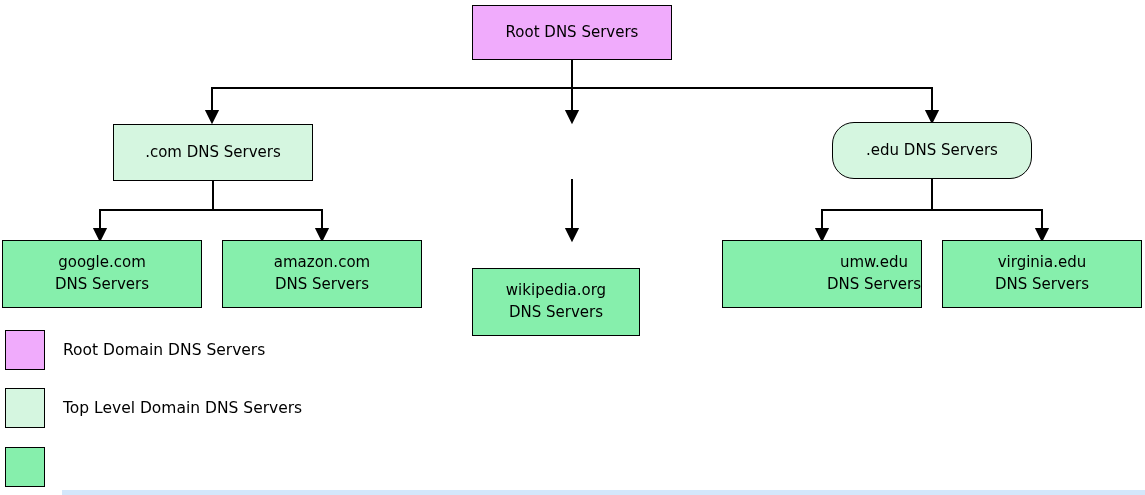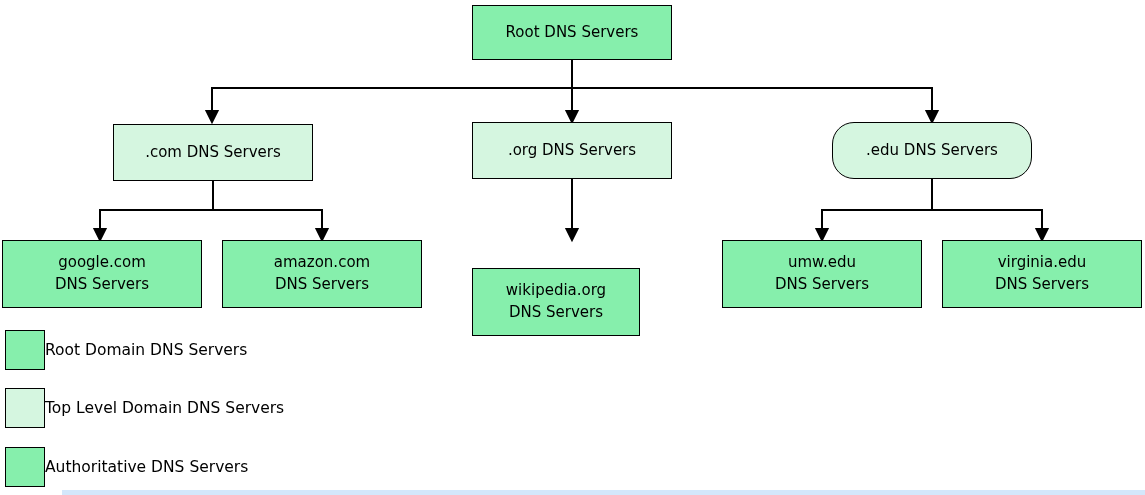--- a/index.html
+++ b/index.html
@@ -28,52 +28,53 @@
     border: 1.5px solid #000000;
     display: flex;
     align-items: center;
     justify-content: center;
     text-align: center;
     font-size: 15px;
     color: #000000;
     line-height: 1.45;
   }
   .node span { white-space: pre-line; }
-  .fill-root { background: #86efac; }
+  .fill-root { background: #f0abfc; }
   .fill-tld  { background: #d5f6e0; }
   .fill-auth { background: #86efac; }
 
   .n-root      { left: 472px; top: 5px;   width: 200px; height: 55px; }
   .n-com       { left: 113px; top: 124px; width: 200px; height: 57px; }
   .n-org       { left: 472px; top: 122px; width: 200px; height: 57px; }
   .n-edu       { left: 832px; top: 122px; width: 200px; height: 57px; border-radius: 22px; }
   .n-google    { left: 2px;   top: 240px; width: 200px; height: 68px; }
   .n-amazon    { left: 222px; top: 240px; width: 200px; height: 68px; }
   .n-wikipedia { left: 472px; top: 240px; width: 168px; height: 68px; margin-top: 28px; }
-  .n-umw       { left: 722px; top: 240px; width: 200px; height: 68px; }
+  .n-umw       { left: 722px; top: 240px; width: 200px; height: 68px; justify-content: flex-end; }
   .n-virginia  { left: 942px; top: 240px; width: 200px; height: 68px; }
 
   .legend-item {
     position: absolute;
     left: 5px;
     display: flex;
     align-items: center;
     height: 40px;
   }
   .legend-item-1 { top: 330px; }
   .legend-item-2 { top: 388px; }
   .legend-item-3 { top: 447px; }
   .swatch {
     box-sizing: border-box;
     width: 40px;
     height: 40px;
     border: 1.5px solid #000000;
     flex: 0 0 auto;
   }
   .legend-label {
+    margin-left: 18px;
     font-size: 15.5px;
     color: #000000;
     white-space: nowrap;
   }
   .bottom-strip {
     position: absolute;
     left: 62px;
     top: 490px;
     width: 1083px;
     height: 5px;
@@ -118,23 +119,20 @@
     </g>
   </svg>
 
   <div class="node fill-root n-root">
     <span>Root DNS Servers</span>
   </div>
 
   <div class="node fill-tld n-com">
     <span>.com DNS Servers</span>
   </div>
-  <div class="node fill-tld n-org">
-    <span>.org DNS Servers</span>
-  </div>
   <div class="node fill-tld n-edu">
     <span>.edu DNS Servers</span>
   </div>
 
   <div class="node fill-auth n-google">
     <span>google.com
 DNS Servers</span>
   </div>
   <div class="node fill-auth n-amazon">
     <span>amazon.com
@@ -157,19 +155,18 @@
     <div class="legend-item legend-item-1">
       <div class="swatch fill-root"></div>
       <span class="legend-label">Root Domain DNS Servers</span>
     </div>
     <div class="legend-item legend-item-2">
       <div class="swatch fill-tld"></div>
       <span class="legend-label">Top Level Domain DNS Servers</span>
     </div>
     <div class="legend-item legend-item-3">
       <div class="swatch fill-auth"></div>
-      <span class="legend-label">Authoritative DNS Servers</span>
     </div>
   </div>
 
   <div class="bottom-strip"></div>
 
 </div>
 
 </body></html>

